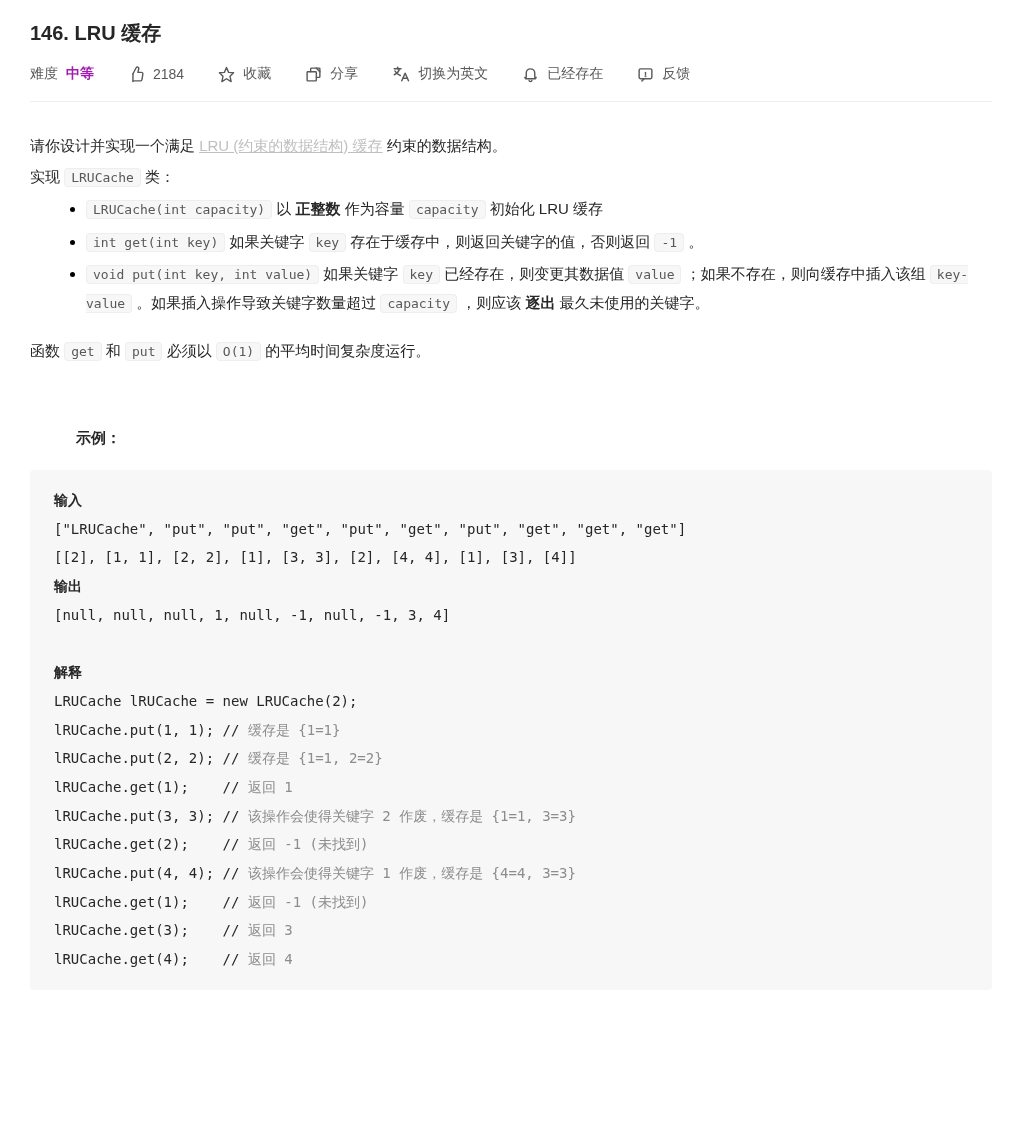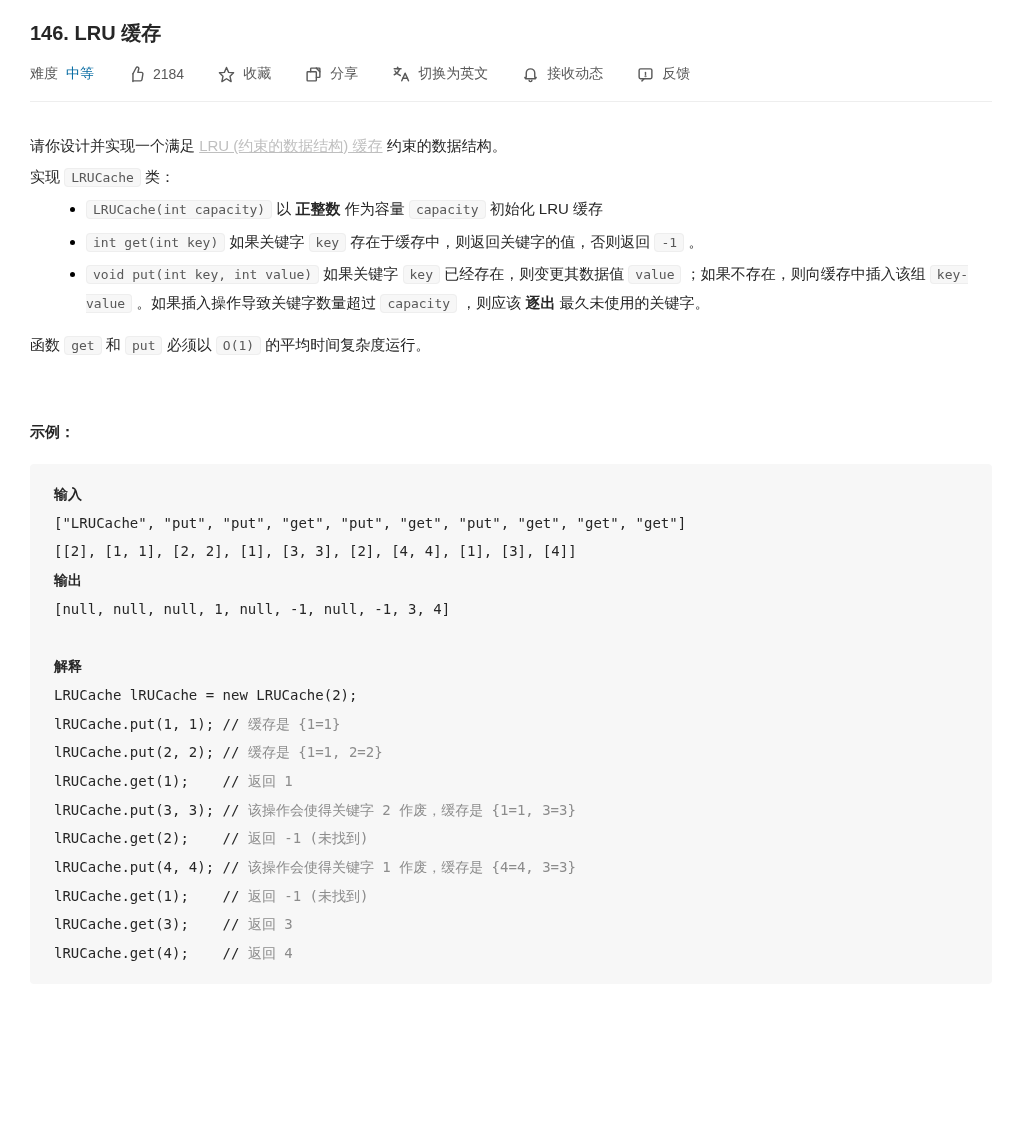--- a/index.html
+++ b/index.html
@@ -22,40 +22,40 @@
       align-items: center;
       gap: 34px;
       padding-bottom: 18px;
       border-bottom: 1px solid #eee;
       margin-bottom: 30px;
       font-size: 14px;
       color: #595959;
     }
     .tb-group { display: inline-flex; align-items: center; gap: 8px; }
     .difficulty-label { color: #595959; }
-    .difficulty-value { color: #0369a1; font-weight: 400; }
+    .difficulty-value { color: #a21caf; font-weight: 700; }
     .icon { display: inline-flex; align-items: center; justify-content: center; }
     .tb-btn { cursor: pointer; color: #595959; }
     .content { line-height: 1.9; font-size: 15px; }
     .muted-link { color: #bfbfbf; text-decoration: underline; cursor: pointer; }
     code.inline {
       background: #f7f7f7;
       color: #595959;
       padding: 1px 6px;
       border-radius: 4px;
       font-family: "SFMono-Regular", Menlo, Consolas, monospace;
       font-size: 13px;
       border: 1px solid #eee;
     }
     .content ul { padding-left: 56px; margin: 4px 0; }
     .content li { margin: 4px 0; list-style: disc; line-height: 1.9; }
     .content li::marker { color: #000; }
     .bold { font-weight: 700; }
     .para { margin: 2px 0; }
-    .section-label { font-weight: 700; margin-top: 58px; margin-bottom: 18px; font-size: 15px; }
+    .section-label { font-weight: 700; margin-top: 58px; margin-bottom: 18px; font-size: 15px; margin-left: 46px; }
     .example {
       background: #f7f7f7;
       border-radius: 4px;
       padding: 16px 24px;
       font-family: "SFMono-Regular", Menlo, Consolas, monospace;
       font-size: 14px;
       line-height: 2.05;
       white-space: pre-wrap;
       color: #262626;
     }
@@ -118,21 +118,21 @@
     <span>切换为英文</span>
   </span>
 
   <span class="tb-group tb-btn">
     <span class="icon">
       <svg width="17" height="17" viewBox="0 0 24 24" fill="none" stroke="#595959" stroke-width="2" stroke-linecap="round" stroke-linejoin="round">
           <path d="M18 16V10a6 6 0 1 0-12 0v6H4l1 2h14l1-2h-2z"></path>
           <path d="M10 20a2 2 0 0 0 4 0"></path>
         </svg>
     </span>
-    <span>接收动态</span>
+    <span>已经存在</span>
   </span>
 
   <span class="tb-group tb-btn">
     <span class="icon">
       <svg width="17" height="17" viewBox="0 0 24 24" fill="none" stroke="#595959" stroke-width="2" stroke-linecap="round" stroke-linejoin="round">
           <rect x="3" y="4" width="18" height="14" rx="2"></rect>
           <path d="M7 21l3-3"></path>
           <line x1="12" y1="9" x2="12" y2="12"></line>
           <circle cx="12" cy="14.5" r="0.5" fill="#595959"></circle>
         </svg>
@@ -152,21 +152,21 @@
     <li>
       <code class="inline">LRUCache(int capacity)</code><span> 以 </span><span class="bold">正整数</span><span> 作为容量 </span><code class="inline">capacity</code><span> 初始化 LRU 缓存</span>
     </li>
     <li>
       <code class="inline">int get(int key)</code><span> 如果关键字 </span><code class="inline">key</code><span> 存在于缓存中，则返回关键字的值，否则返回 </span><code class="inline">-1</code><span> 。</span>
     </li>
     <li>
       <code class="inline">void put(int key, int value)</code><span> 如果关键字 </span><code class="inline">key</code><span> 已经存在，则变更其数据值 </span><code class="inline">value</code><span> ；如果不存在，则向缓存中插入该组 </span><code class="inline">key-value</code><span> 。如果插入操作导致关键字数量超过 </span><code class="inline">capacity</code><span> ，则应该 </span><span class="bold">逐出</span><span> 最久未使用的关键字。</span>
     </li>
   </ul>
-  <div class="para" style="margin-top:14px">
+  <div class="para" style="margin-top:20px">
     <span>函数 </span><code class="inline">get</code><span> 和 </span><code class="inline">put</code><span> 必须以 </span><code class="inline">O(1)</code><span> 的平均时间复杂度运行。</span>
   </div>
 
   <div class="section-label">示例：</div>
 
   <div class="example"><span class="exlabel">输入</span>
 <span>["LRUCache", "put", "put", "get", "put", "get", "put", "get", "get", "get"]</span>
 <span>[[2], [1, 1], [2, 2], [1], [3, 3], [2], [4, 4], [1], [3], [4]]</span>
 <span class="exlabel">输出</span>
 <span>[null, null, null, 1, null, -1, null, -1, 3, 4]</span>

